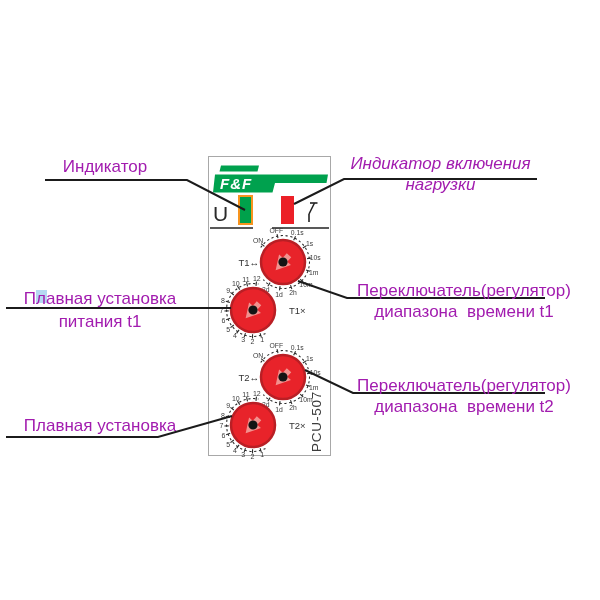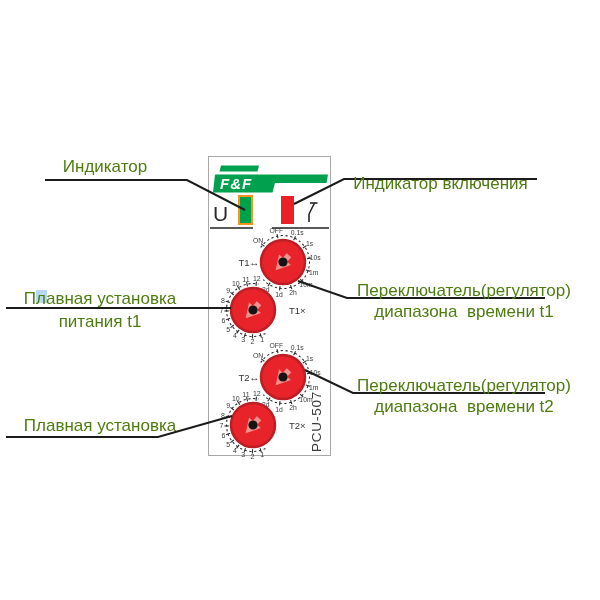--- a/index.html
+++ b/index.html
@@ -1,23 +1,23 @@
 <!DOCTYPE html>
 <html><head>
 <meta charset="utf-8">
 <style>
   html,body{margin:0;padding:0;background:#fff;}
   .stage{position:relative;width:600px;height:600px;background:#fff;overflow:hidden;
          font-family:"Liberation Sans", sans-serif;}
   .layer{position:absolute;left:0;top:0;}
-  .ann{position:absolute;text-align:center;color:#4d7c0f;font-size:17px;z-index:2;}
+  .ann{position:absolute;text-align:center;color:#a21caf;font-size:17px;z-index:2;}
   .ann span{display:block;}
   .keepspace{white-space:pre-wrap;}
   #ann-power{left:25px;top:156px;width:160px;line-height:22px;}
-  #ann-load{left:338px;top:173px;width:205px;line-height:21px;}
+  #ann-load{left:338px;top:153px;width:205px;line-height:21px;font-style:italic;}
   #ann-t1s{left:5px;top:287px;width:190px;line-height:23px;}
   #ann-t1r{left:350px;top:280px;width:228px;line-height:21px;}
   #ann-t2s{left:5px;top:414px;width:190px;line-height:23px;}
   #ann-t2r{left:350px;top:375px;width:228px;line-height:21px;}
   .highlight{position:absolute;left:36px;top:290px;width:11px;height:13px;
              background:#b5d9f2;z-index:1;}
   svg text{font-family:"Liberation Sans", sans-serif;}
 </style>
 </head>
 <body>
@@ -176,20 +176,21 @@
     </g>
   </svg>
 
   <div class="highlight"></div>
 
   <div class="ann" id="ann-power">
     <span>Индикатор</span>
   </div>
   <div class="ann" id="ann-load">
     <span>Индикатор включения</span>
+    <span>нагрузки</span>
   </div>
   <div class="ann" id="ann-t1s">
     <span>Плавная установка</span>
     <span>питания t1</span>
   </div>
   <div class="ann" id="ann-t1r">
     <span>Переключатель(регулятор)</span>
     <span class="keepspace">диапазона  времени t1</span>
   </div>
   <div class="ann" id="ann-t2s">

